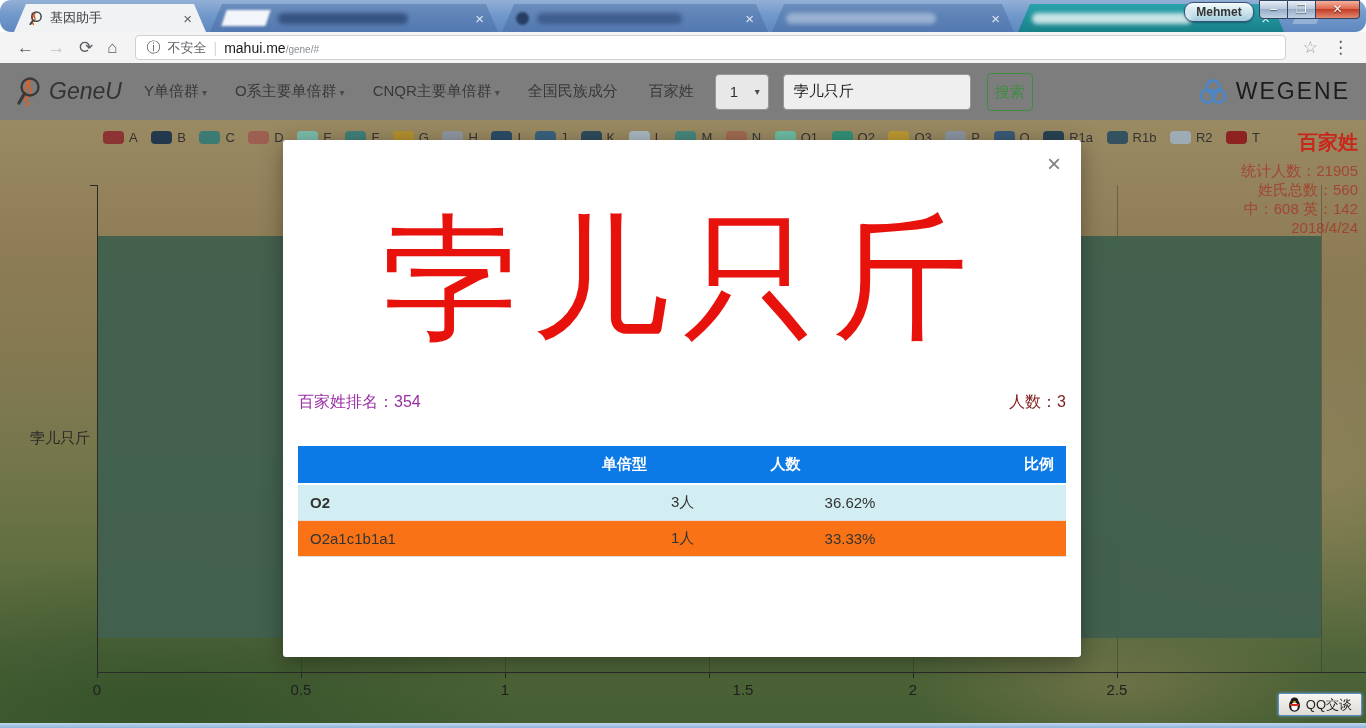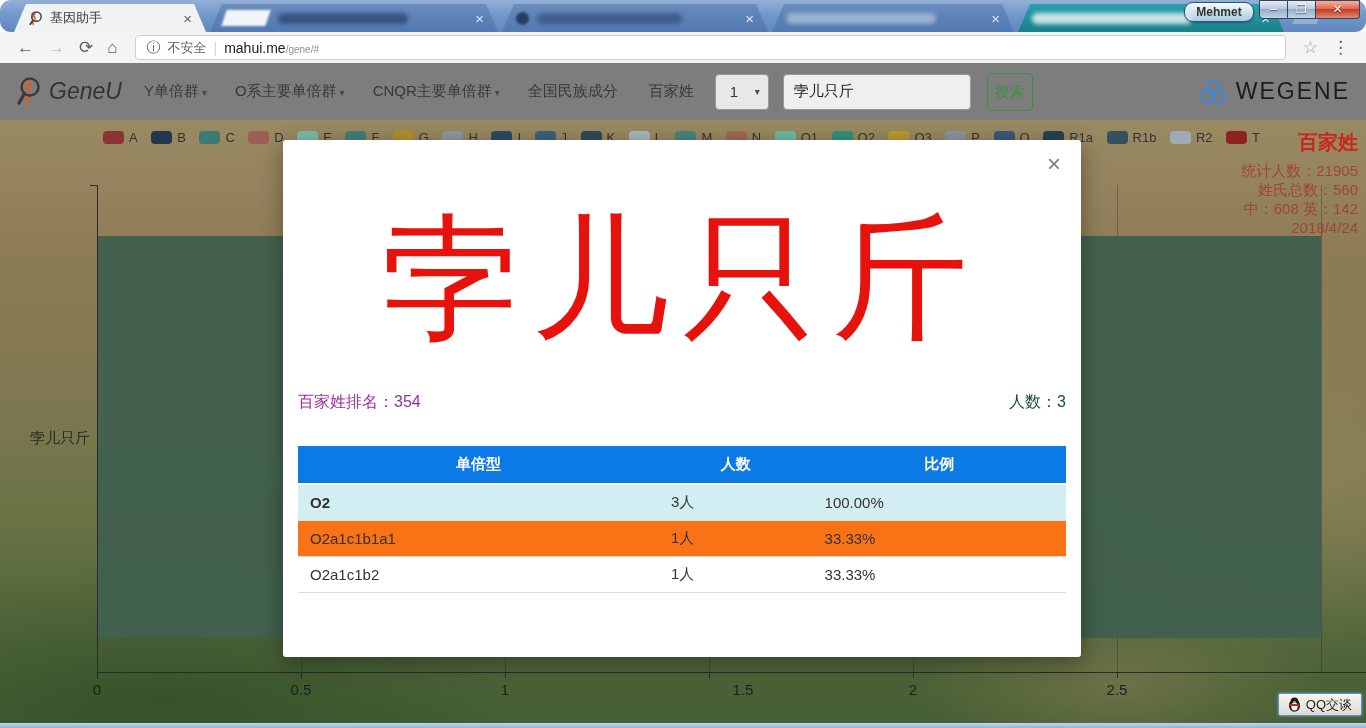--- a/index.html
+++ b/index.html
@@ -102,22 +102,22 @@
   .modal { position:absolute; left:283px; top:140px; width:798px; height:517px; z-index:10;
     background:#fff; border-radius:3px; box-shadow:0 5px 22px rgba(0,0,0,.35); }
   .modal-close { position:absolute; top:12px; right:20px; font-size:24px; color:#808080; line-height:1; }
   .surname-big { position:absolute; top:32px; left:0; right:0; height:212px; line-height:212px;
     text-align:center; font-size:136px; letter-spacing:14px; color:#e8120c;
     font-family:"DejaVu Serif","Liberation Serif",serif; }
   .modal-meta { position:absolute; top:252px; left:15px; right:15px; display:flex;
     justify-content:space-between; font-size:16px; }
   .hap-table { position:absolute; top:306px; left:15px; right:15px; width:768px;
     border-collapse:collapse; }
-  .hap-table th { color:#fff; font-weight:bold; text-align:center; font-size:15px;
-    padding:9px 0; border-bottom:2px solid #fff; }
+  .hap-table th { color:#fff; font-weight:bold; text-align:right; font-size:15px;
+    padding:9px 12px; border-bottom:2px solid #fff; }
   .hap-table td { font-size:15px; color:#333; padding:8px 12px; border-bottom:1px solid #ddd; }
 
   
   .qq-btn { position:absolute; right:4px; bottom:12px; z-index:11; height:23px;
     display:flex; align-items:center; gap:5px; padding:0 9px;
     background:linear-gradient(180deg,#f7f6f3,#dedbd4); border:1px solid #5a8fc0;
     box-shadow:0 0 3px rgba(110,165,220,.9); border-radius:2px; font-size:13px; color:#1f1f1f; }
   .taskbar-edge { position:absolute; left:0; bottom:0; width:1366px; height:5px; z-index:12;
     background:linear-gradient(180deg,#c2d7ee,#8fb4dc); }
 </style>
@@ -339,49 +339,44 @@
     <div class="stat-line">姓氏总数：560</div>
     <div class="stat-line">中：608 英：142</div>
     <div class="stat-line">2018/4/24</div>
   </div>
 
 <div class="modal">
   <div class="modal-close">×</div>
   <div class="surname-big">孛儿只斤</div>
   <div class="modal-meta">
     <span style="color: rgb(155, 45, 163);">百家姓排名：354</span>
-    <span style="color: #14532d;">人数：3</span>
+    <span style="color: #7f1d1d;">人数：3</span>
   </div>
   <table class="hap-table">
     <colgroup>
         <col style="width:47%">
         <col style="width:20%">
         <col style="width:33%">
       </colgroup>
     <thead>
       <tr>
         <th style="background: rgb(11, 121, 230);">单倍型</th>
         <th style="background: rgb(11, 121, 230);">人数</th>
         <th style="background: rgb(11, 121, 230);">比例</th>
       </tr>
     </thead>
     <tbody>
 
     <tr style="background: rgb(210, 238, 243);">
         <td style="font-weight: bold;">O2</td>
         <td>3人</td>
-        <td>100.00%</td>
+        <td>36.62%</td>
       </tr>
         <tr style="background: #f97316;">
         <td style="font-weight: normal;">O2a1c1b1a1</td>
-        <td>1人</td>
-        <td>33.33%</td>
-      </tr>
-        <tr style="background: rgb(255, 255, 255);">
-        <td style="font-weight: normal;">O2a1c1b2</td>
         <td>1人</td>
         <td>33.33%</td>
       </tr>
       </tbody>
   </table>
 </div>
 
 <div class="qq-btn">
   <svg width="13" height="15" viewBox="0 0 13 15">
     <ellipse cx="6.5" cy="8.5" rx="5.5" ry="6.2" fill="#1a1a1a"></ellipse>

